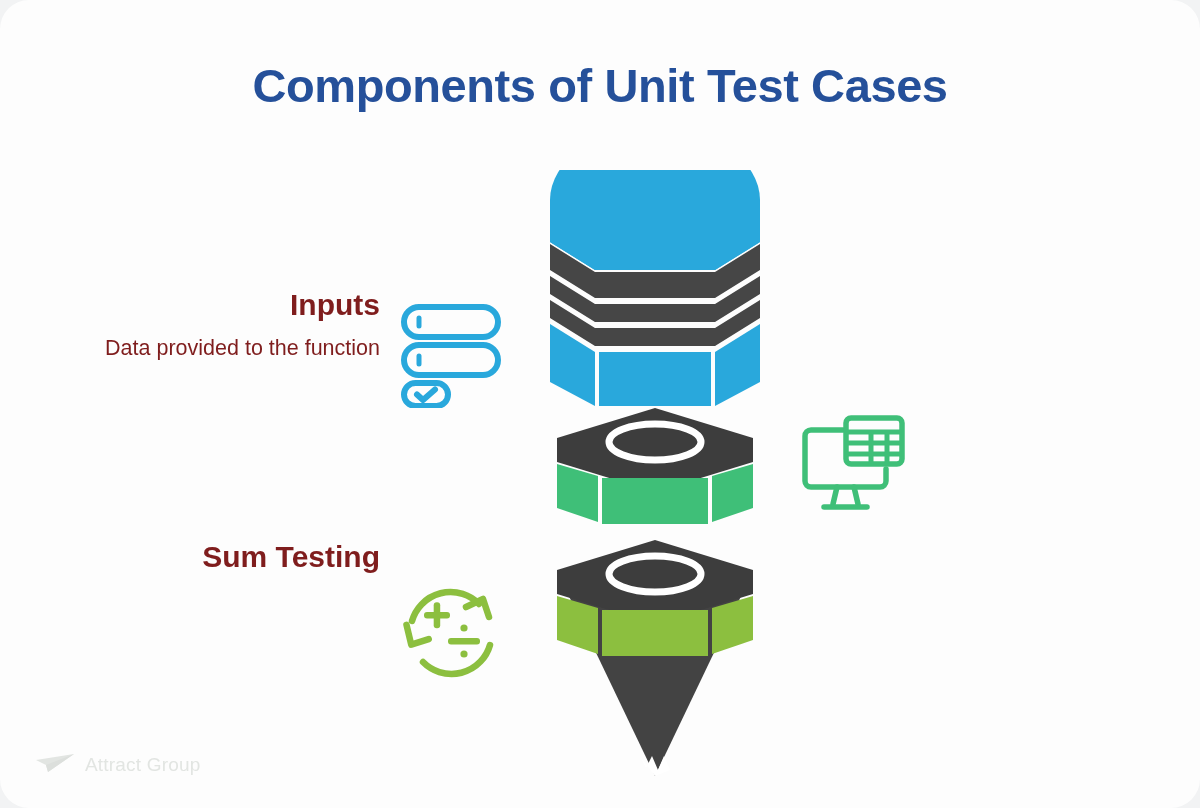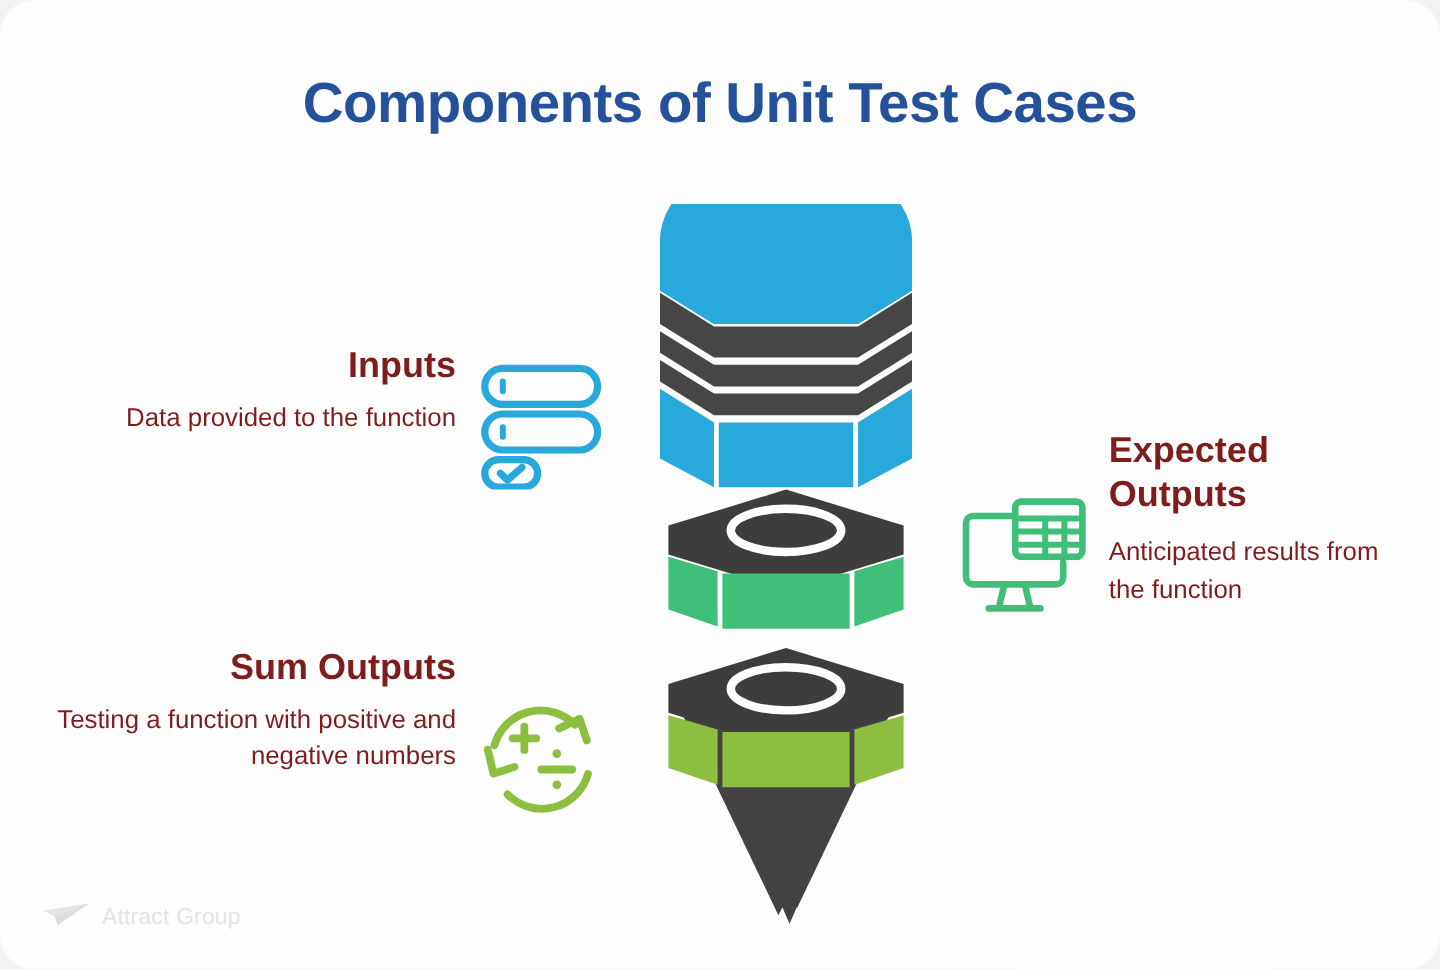--- a/index.html
+++ b/index.html
@@ -111,28 +111,23 @@
 <div class="poster">
 
   <div class="title">Components of Unit Test Cases</div>
 
   <div class="block" id="block-inputs">
     <div class="heading">Inputs</div>
     <div class="body">Data provided to the function</div>
   </div>
 
   <div class="block" id="block-sum">
-    <div class="heading">Sum Outputs</div>
-    <div class="body">Testing a function with positive and negative numbers</div>
-  </div>
-
-  <div class="block" id="block-outputs">
-    <div class="heading">Expected Outputs</div>
-    <div class="body">Anticipated results from the function</div>
-  </div>
+    <div class="heading">Sum Testing</div>
+  </div>
+
 
   <div class="icon-wrap" id="icon-inputs">
     <svg width="110" height="110" viewBox="0 0 110 110" fill="none">
       <rect x="6" y="9" width="94" height="30" rx="15" stroke="#29a8dc" stroke-width="6"></rect>
       <rect x="18.5" y="17.5" width="5" height="13" rx="2.5" fill="#29a8dc"></rect>
       <rect x="6" y="47" width="94" height="30" rx="15" stroke="#29a8dc" stroke-width="6"></rect>
       <rect x="18.5" y="55.5" width="5" height="13" rx="2.5" fill="#29a8dc"></rect>
       <rect x="6" y="85" width="44" height="23" rx="11.5" stroke="#29a8dc" stroke-width="6"></rect>
       <path d="M19 96.5 L25 102 L37 91.5" stroke="#29a8dc" stroke-width="6" stroke-linecap="round" stroke-linejoin="round" fill="none"></path>
     </svg>

